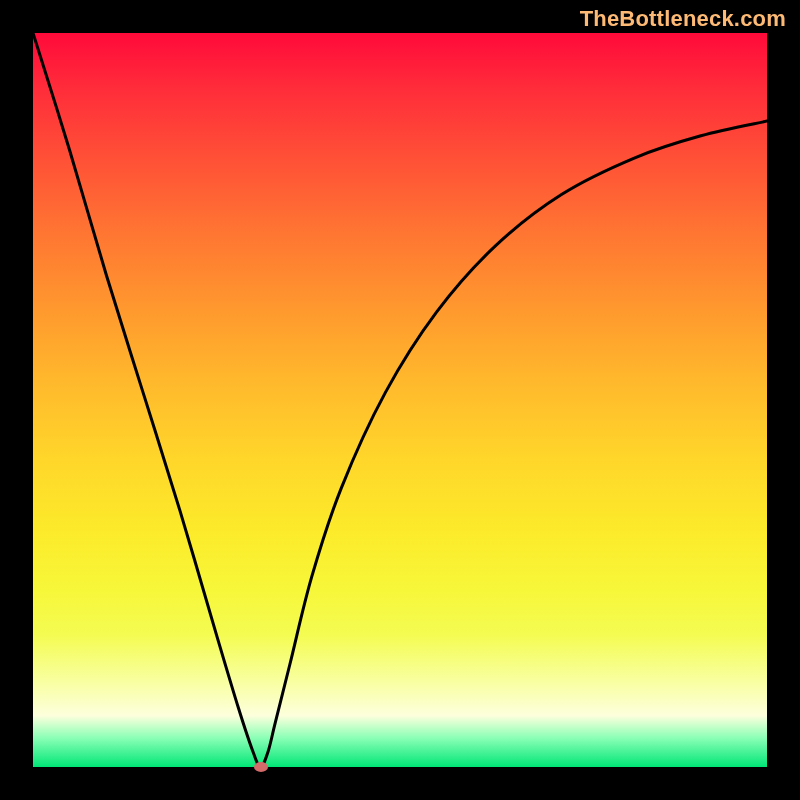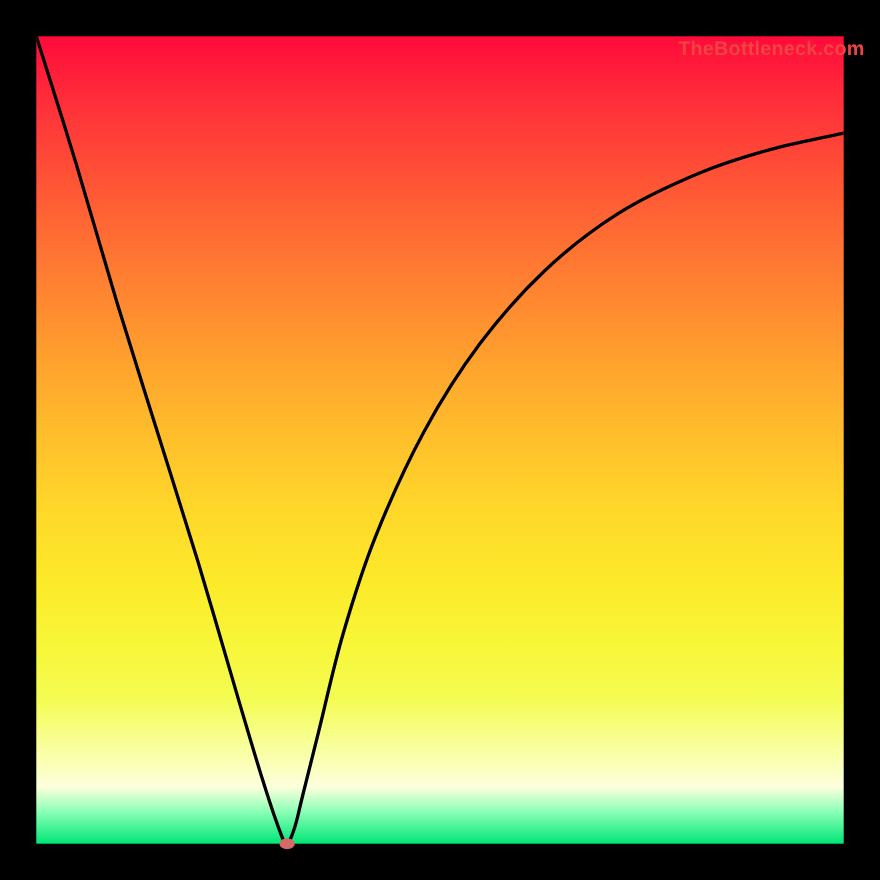--- a/index.html
+++ b/index.html
@@ -44,25 +44,24 @@
     position: absolute;
     left: 0;
     top: 0;
     width: 734px;
     height: 734px;
   }
   .watermark {
     position: absolute;
     top: 6px;
     right: 14px;
-    color: #ef4444;
-    font-size: 18px;
+    color: #fdba74;
+    font-size: 22px;
     font-weight: 600;
     letter-spacing: 0.2px;
-    margin-top: 28px;
   }
   .min-dot {
     position: absolute;
     width: 14px;
     height: 10px;
     border-radius: 50%;
     background: #d46a6a;
     transform: translate(-50%, -50%);
   }
 </style>

